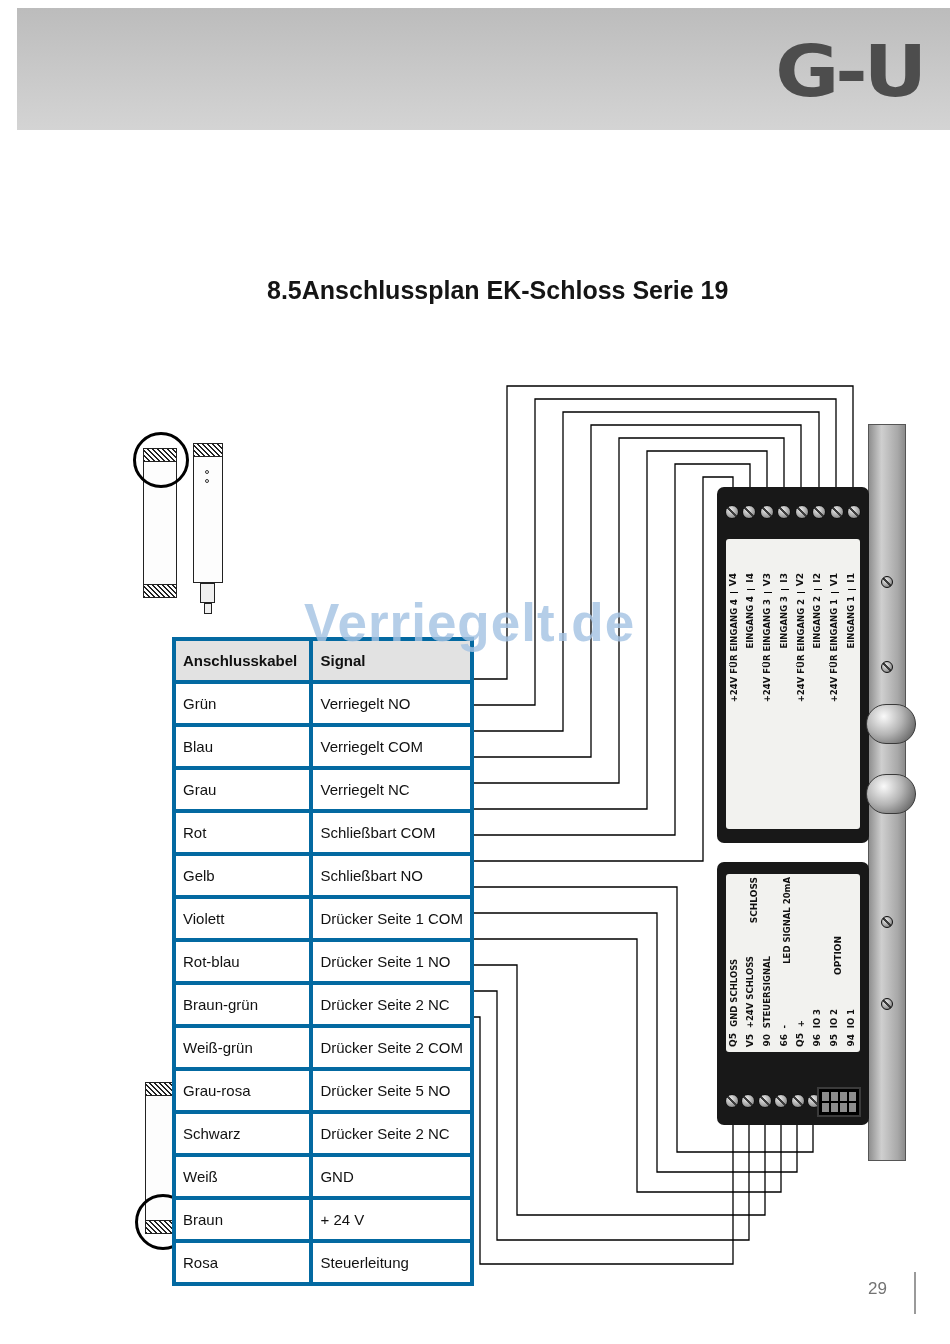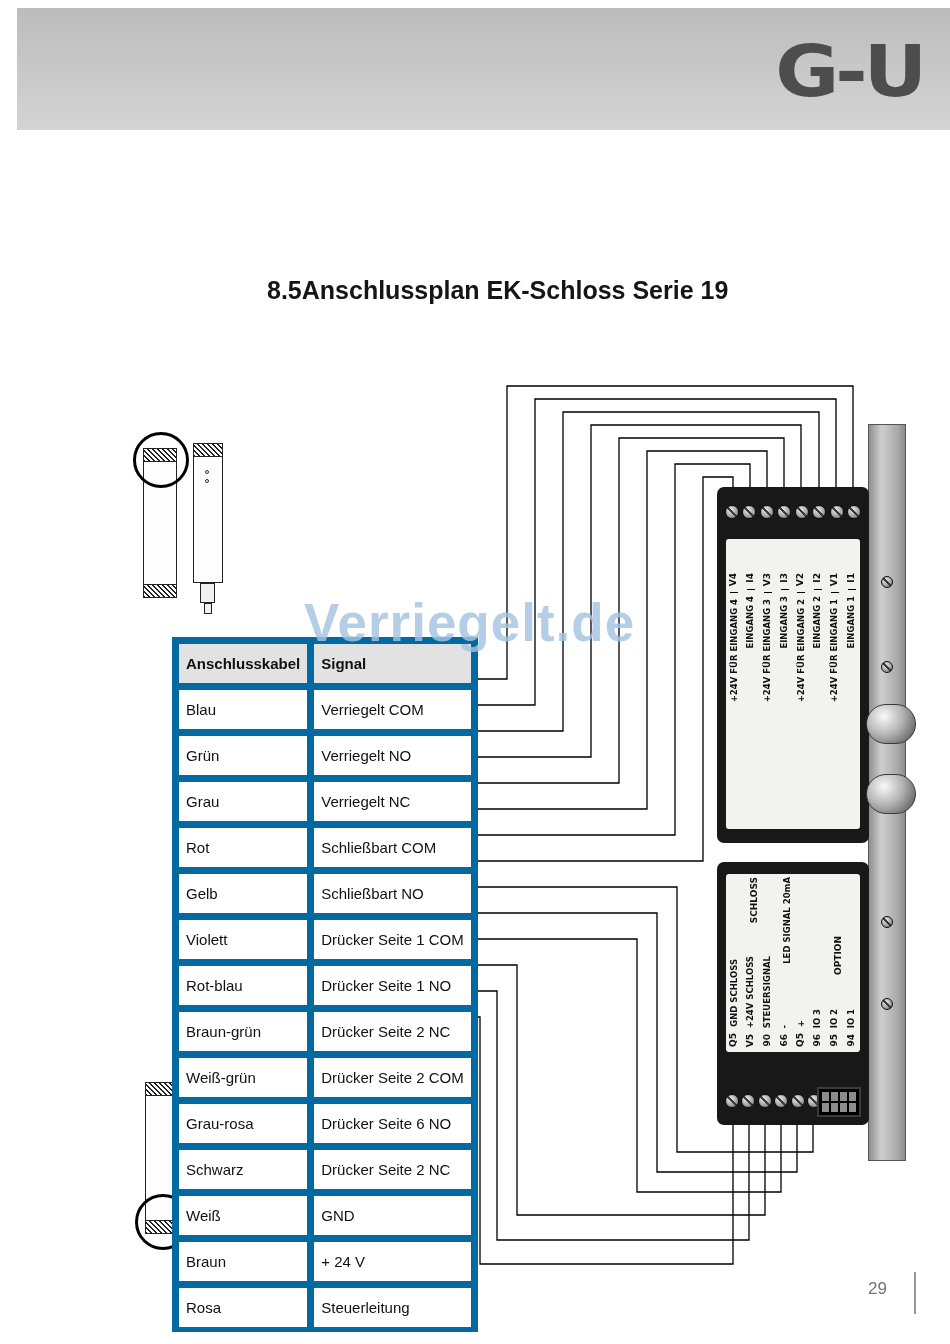--- a/index.html
+++ b/index.html
@@ -20,21 +20,21 @@
   .watermark { position:absolute; left:287px; top:592px; font-size:53px; font-weight:bold;
     color:#a6c4e4; opacity:0.82; z-index:6; letter-spacing:1px; white-space:nowrap; }
 
   
   svg.wires { position:absolute; left:0; top:0; z-index:1; }
   svg.wires polyline { fill:none; stroke:#000; stroke-width:1.3; }
 
   
   table.signal-table { position:absolute; left:155px; top:637px; width:302px;
     border-collapse:collapse; z-index:5; background:#fff; }
-  .signal-table th, .signal-table td { border:7px solid #0369a1; text-align:left;
+  .signal-table th, .signal-table td { border:4px solid #0369a1; text-align:left;
     font-size:15px; color:#111; padding:10px 7px; line-height:19px; white-space:nowrap; }
   .signal-table th { background:#e2e2e2; font-weight:bold; height:28px; }
   .signal-table td:first-child, .signal-table th:first-child { width:138px; }
   .signal-table td { height:26px; }
 
   
   .lockbar { position:absolute; background:#fdfdfd; border:1px solid #222; z-index:2; }
   .band { position:absolute; left:0; right:0; height:13px;
     background:repeating-linear-gradient(45deg,#222 0,#222 1px,transparent 1px,transparent 3.5px); }
   .band.top { top:0; border-bottom:1px solid #222; }
@@ -147,28 +147,28 @@
 
   <table class="signal-table">
     <thead>
       <tr>
         <th>Anschlusskabel</th>
         <th>Signal</th>
       </tr>
     </thead>
     <tbody>
       <tr>
+          <td>Grün</td>
+          <td>Verriegelt NO</td>
+        </tr>
+      <tr>
           <td>Blau</td>
           <td>Verriegelt COM</td>
         </tr>
       <tr>
-          <td>Grün</td>
-          <td>Verriegelt NO</td>
-        </tr>
-      <tr>
           <td>Grau</td>
           <td>Verriegelt NC</td>
         </tr>
       <tr>
           <td>Rot</td>
           <td>Schließbart COM</td>
         </tr>
       <tr>
           <td>Gelb</td>
           <td>Schließbart NO</td>
@@ -184,21 +184,21 @@
       <tr>
           <td>Braun-grün</td>
           <td>Drücker Seite 2 NC</td>
         </tr>
       <tr>
           <td>Weiß-grün</td>
           <td>Drücker Seite 2 COM</td>
         </tr>
       <tr>
           <td>Grau-rosa</td>
-          <td>Drücker Seite 6 NO</td>
+          <td>Drücker Seite 5 NO</td>
         </tr>
       <tr>
           <td>Schwarz</td>
           <td>Drücker Seite 2 NC</td>
         </tr>
       <tr>
           <td>Weiß</td>
           <td>GND</td>
         </tr>
       <tr>

